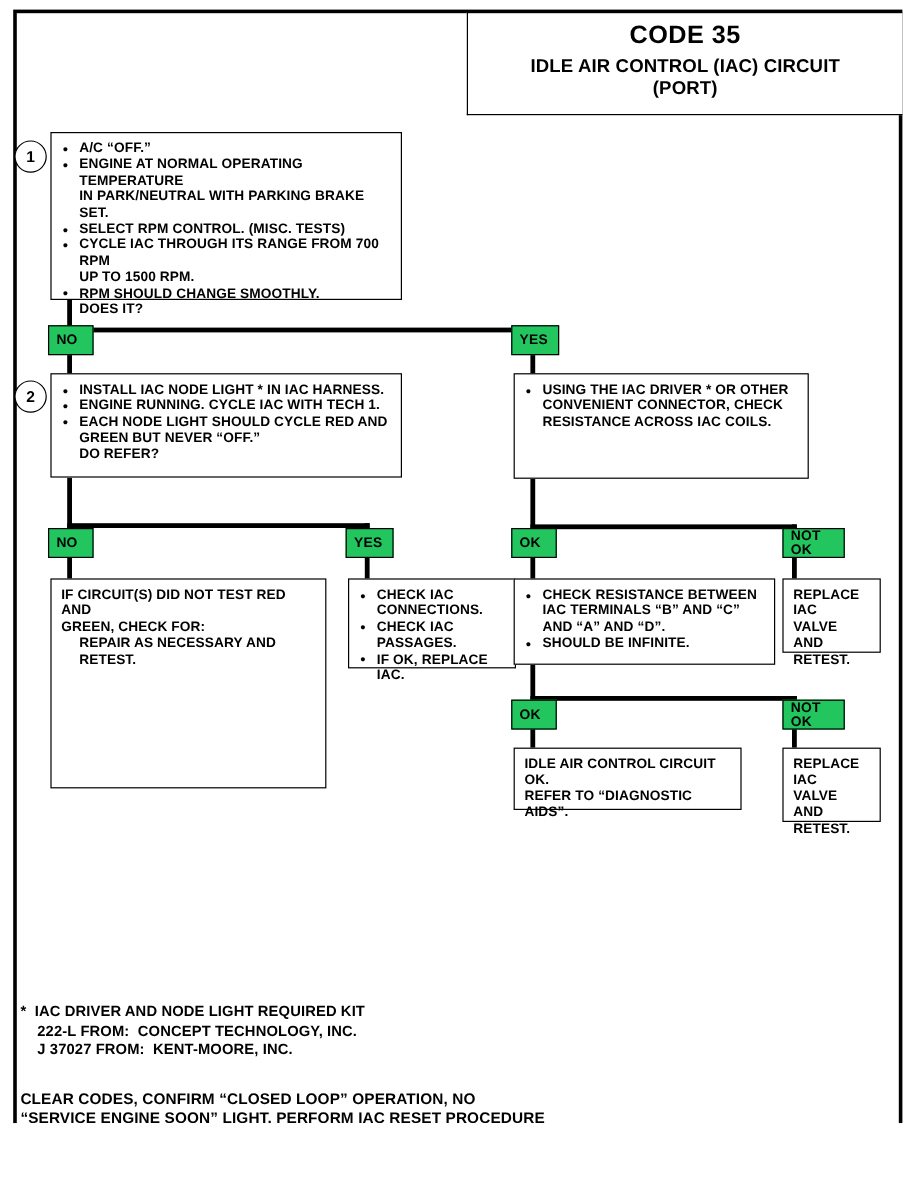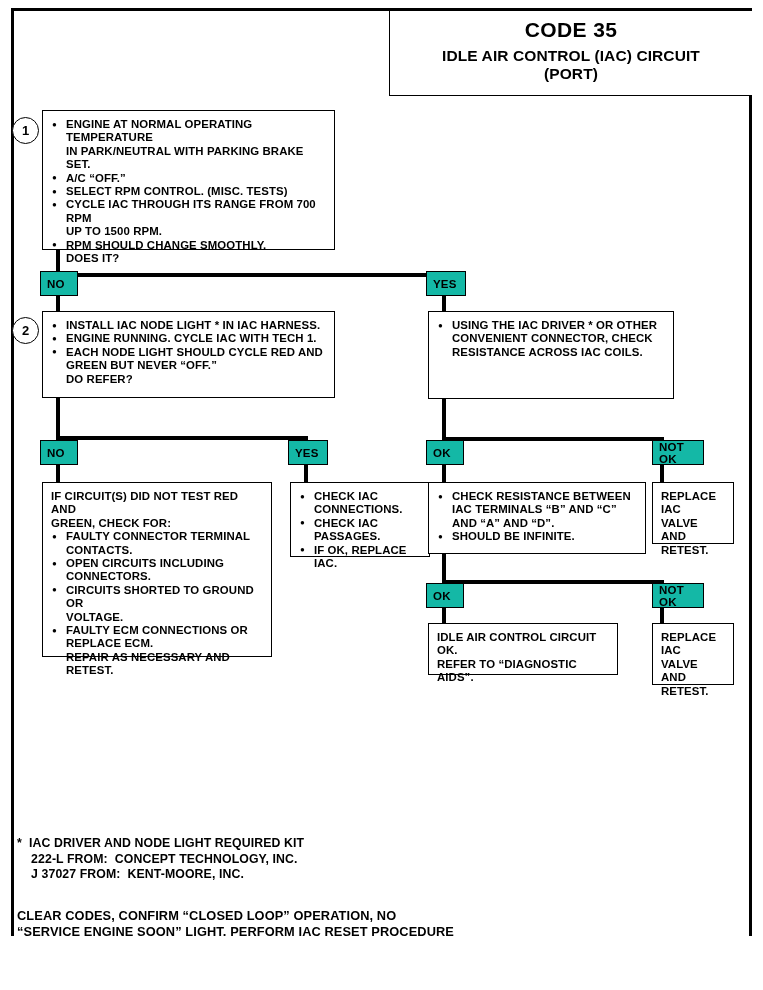--- a/index.html
+++ b/index.html
@@ -35,21 +35,21 @@
     border:1.5px solid #000;
     border-right:none;
     background:#fff;
     box-sizing:border-box;
     z-index:6;
     text-align:center;
   }
   .tab{
     position:absolute;
     border:1.5px solid #000;
-    background:#14b8a6;
+    background:#22c55e;
     box-sizing:border-box;
     z-index:7;
     font-weight:bold;
     font-size:11.5px;
     letter-spacing:.2px;
     display:flex;
     align-items:center;
     padding-left:6px;
   }
   .line{
@@ -141,23 +141,23 @@
     <div id="title-sub">
       <div>IDLE AIR CONTROL (IAC) CIRCUIT</div>
       <div>(PORT)</div>
     </div>
   </div>
 
   <div class="circle" style="left:12px; top:117px;">1</div>
 
   <div class="box inner-pad" style="left:42px; top:110px; width:293px; height:140px;">
     <ul class="bl bodytxt">
+      <li>A/C “OFF.”</li>
       <li style="white-space:pre-line;">ENGINE AT NORMAL OPERATING TEMPERATURE
 IN PARK/NEUTRAL WITH PARKING BRAKE SET.</li>
-      <li>A/C “OFF.”</li>
       <li>SELECT RPM CONTROL.  (MISC. TESTS)</li>
       <li style="white-space:pre-line;">CYCLE IAC THROUGH ITS RANGE FROM 700 RPM
 UP TO 1500 RPM.</li>
       <li>RPM SHOULD CHANGE SMOOTHLY.</li>
     </ul>
     <div class="bodytxt" style="padding-left:15px;">DOES IT?</div>
   </div>
 
   <div class="line" style="left:56px; top:250px; width:4px; height:27px;"></div>
   <div class="line" style="left:56px; top:273px; width:390px; height:4px;"></div>
@@ -205,30 +205,20 @@
 
   <div class="tab" style="left:426px; top:440px; width:38px; height:25px;">OK</div>
   <div class="tab" style="left:652px; top:440px; width:52px; height:25px;">NOT OK</div>
 
   <div class="line" style="left:442px; top:463px; width:4px; height:20px;"></div>
   <div class="line" style="left:660px; top:463px; width:4px; height:20px;"></div>
 
   <div class="box inner-pad" style="left:42px; top:482px; width:230px; height:175px;">
     <div class="bodytxt" style="white-space:pre-line;">IF CIRCUIT(S) DID NOT TEST RED AND
 GREEN, CHECK FOR:</div>
-    <ul class="bl bodytxt">
-      <li style="white-space:pre-line;">FAULTY CONNECTOR TERMINAL
-CONTACTS.</li>
-      <li style="white-space:pre-line;">OPEN CIRCUITS INCLUDING
-CONNECTORS.</li>
-      <li style="white-space:pre-line;">CIRCUITS SHORTED TO GROUND OR
-VOLTAGE.</li>
-      <li style="white-space:pre-line;">FAULTY ECM CONNECTIONS OR
-REPLACE ECM.</li>
-    </ul>
     <div class="bodytxt" style="padding-left:15px;">REPAIR AS NECESSARY AND RETEST.</div>
   </div>
 
   <div class="box inner-pad" style="left:290px; top:482px; width:140px; height:75px;">
     <ul class="bl bodytxt">
       <li style="white-space:pre-line;">CHECK IAC
 CONNECTIONS.</li>
       <li style="white-space:pre-line;">CHECK IAC
 PASSAGES.</li>
       <li>IF OK, REPLACE IAC.</li>

